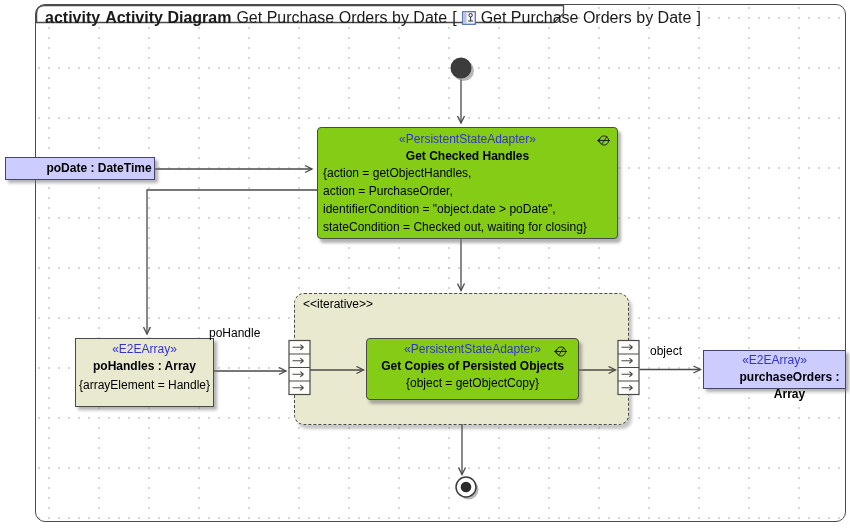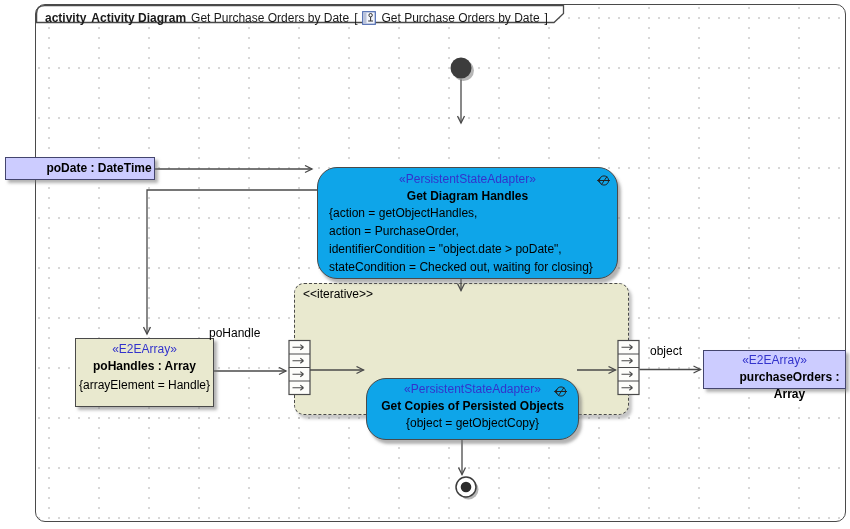--- a/index.html
+++ b/index.html
@@ -18,35 +18,35 @@
       radial-gradient(circle,#d7d7d7 .9px,transparent 1.2px),
       radial-gradient(circle,#d7d7d7 .9px,transparent 1.2px);
     background-size:150px 150px, 10px 50px, 50px 10px;
     background-position:38px 38px, 8px 38px, 38px 8px;
     z-index:1;
   }
   svg.overlay { position:absolute; left:0; top:0; z-index:3; }
   .tab-text {
     position:absolute; left:45px; top:6px; height:23px; z-index:6;
     display:flex; align-items:center; gap:5px;
-    font-size:12px; color:#1a1a1a; white-space:nowrap;
+    font-size:16px; color:#1a1a1a; white-space:nowrap;
   }
   .tab-text .bold { font-weight:bold; }
   .dgm-icon { display:inline-block; }
 
   .action {
-    position:absolute; background:#0ea5e9; border:1.4px solid #4a4a4a;
-    border-radius:20px; box-shadow:3px 4px 3px rgba(115,115,115,.55);
-    z-index:4; font-size:12px; color:#000;margin-top:40px;
+    position:absolute; background:#84cc16; border:1.4px solid #4a4a4a;
+    border-radius:4px; box-shadow:3px 4px 3px rgba(115,115,115,.55);
+    z-index:4; font-size:12px; color:#000;
   }
   #goh { left:317px; top:127px; width:299px; height:110px; }
   #gcopies { left:366px; top:338px; width:211px; height:60px; }
   .stereo { color:#3333cc; text-align:center; margin-top:4px; line-height:15px; }
   .a-name { font-weight:bold; text-align:center; margin-top:2px; line-height:15px; }
-  .c-lines { padding-left:11px; line-height:18px; }
+  .c-lines { padding-left:5px; line-height:18px; }
   .c-center { text-align:center; line-height:18px; }
   .rake { position:absolute; right:6px; top:5px; }
 
   .objnode {
     position:absolute; background:#e9e9cf; border:1.4px solid #4a4a4a;
     box-shadow:3px 3px 3px rgba(115,115,115,.55); z-index:4;
     font-size:12px; color:#000; text-align:center;
   }
   #pohandles { left:75px; top:338px; width:137px; height:64px; padding-top:3px; line-height:19px; }
   #pohandles .nm { font-weight:bold; }
@@ -55,21 +55,21 @@
     position:absolute; background:#ccccff; border:1.4px solid #44456e;
     box-shadow:3px 3px 3px rgba(115,115,115,.55); z-index:4;
     font-size:12px; color:#000; text-align:center;
   }
   #podate { left:5px; top:157px; width:110px; height:21px; font-weight:bold; line-height:21px;padding-left:38px; }
   #porders { left:703px; top:350px; width:141px; height:36px; padding-top:1px; line-height:17px; }
   #porders .st { color:#3333cc; }
   #porders .nm { font-weight:bold;padding-left:30px; }
 
   .region {
-    position:absolute; left:294px; top:283px; width:333px; height:130px;
+    position:absolute; left:294px; top:293px; width:333px; height:130px;
     background:#e9e9cf; border:1.6px dashed #4a4a4a; border-radius:10px;
     box-shadow:3px 4px 3px rgba(115,115,115,.4); z-index:2;
     font-size:12px; color:#000;
   }
   .region-label { position:absolute; left:8px; top:3px; }
 
   .elabel { position:absolute; z-index:6; font-size:12px; color:#000; white-space:nowrap; }
   #lbl-pohandle { left:209px; top:326px; }
   #lbl-object { left:650px; top:344px; }
 </style>
@@ -145,21 +145,21 @@
     <span>Get Purchase Orders by Date</span>
     <span>]</span>
   </div>
 
   <div class="action" id="goh">
     <svg class="rake" width="17" height="15" viewBox="0 0 17 15">
       <circle cx="10" cy="7.5" r="4.6" fill="none" stroke="#222" stroke-width="1"></circle>
       <path d="M16,7.5 H3.5 M3.5,7.5 l3,-2.4 M3.5,7.5 l3,2.4 M7.5,11.5 L13,3.5" stroke="#222" stroke-width="1" fill="none"></path>
     </svg>
     <div class="stereo">«PersistentStateAdapter»</div>
-    <div class="a-name">Get Diagram Handles</div>
+    <div class="a-name">Get Checked Handles</div>
     <div class="c-lines">
       <div>{action = getObjectHandles,</div>
       <div>action = PurchaseOrder,</div>
       <div>identifierCondition = "object.date &gt; poDate",</div>
       <div>stateCondition = Checked out, waiting for closing}</div>
     </div>
   </div>
 
   <div class="lav" id="podate">
     <span>poDate : DateTime</span>

